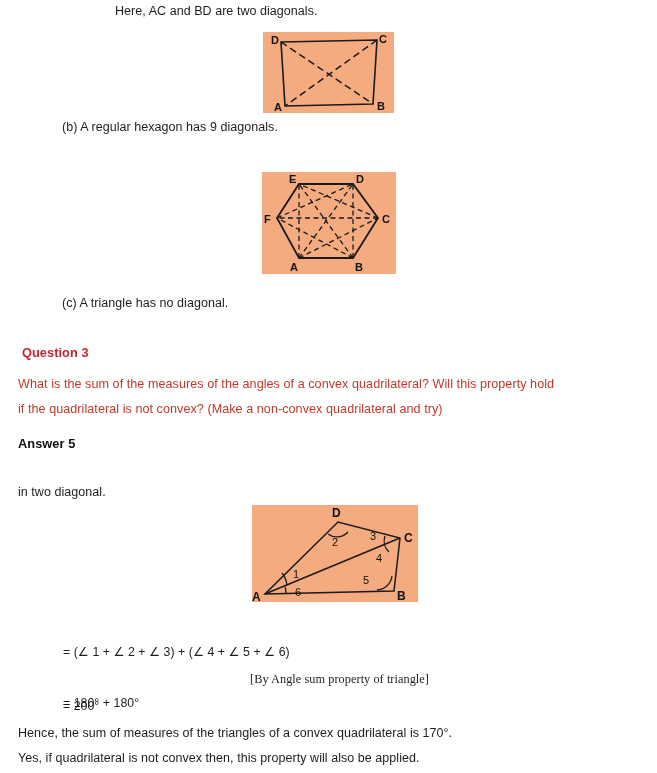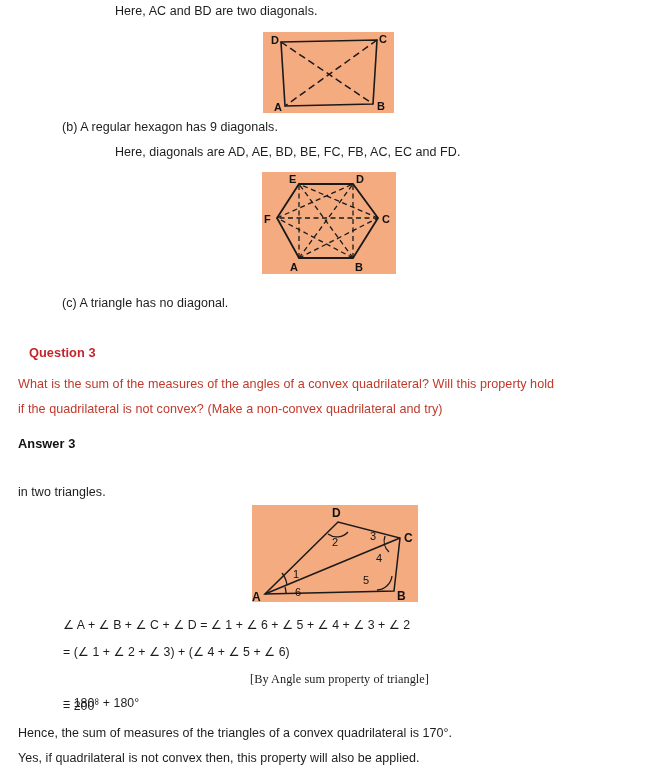--- a/index.html
+++ b/index.html
@@ -63,21 +63,20 @@
       <line x1="18" y1="10" x2="110" y2="72" stroke="#1a1a1a" stroke-width="1.5" stroke-dasharray="7,4"></line>
       <line x1="114" y1="8" x2="22" y2="74" stroke="#1a1a1a" stroke-width="1.5" stroke-dasharray="7,4"></line>
       <text x="8" y="12" font-family="Liberation Sans, sans-serif" font-size="11" font-weight="bold" fill="#111">D</text>
       <text x="116" y="11" font-family="Liberation Sans, sans-serif" font-size="11" font-weight="bold" fill="#111">C</text>
       <text x="11" y="79" font-family="Liberation Sans, sans-serif" font-size="11" font-weight="bold" fill="#111">A</text>
       <text x="114" y="78" font-family="Liberation Sans, sans-serif" font-size="11" font-weight="bold" fill="#111">B</text>
     </svg>
   </div>
 
   <div class="txt body-text" style="left:62px; top:120px;">(b) A regular hexagon has 9 diagonals.</div>
-  <div class="txt body-text" style="left:115px; top:145px;">Here, diagonals are AD, AE, BD, BE, FC, FB, AC, EC and FD.</div>
 
   <div class="fig" style="left:262px; top:172px; width:134px; height:102px;">
     <svg width="134" height="102" viewBox="0 0 134 102">
 
       <polygon points="37,86 91,86 116,46 91,12 37,12 15,46" fill="none" stroke="#1a1a1a" stroke-width="1.8"></polygon>
       <g stroke="#1a1a1a" stroke-width="1.3" stroke-dasharray="5,3.5" fill="none">
         <line x1="37" y1="86" x2="91" y2="12"></line>
         <line x1="37" y1="86" x2="37" y2="12"></line>
         <line x1="37" y1="86" x2="116" y2="46"></line>
         <line x1="91" y1="86" x2="91" y2="12"></line>
@@ -91,26 +90,26 @@
       <text x="93" y="99" font-family="Liberation Sans, sans-serif" font-size="11" font-weight="bold" fill="#111">B</text>
       <text x="120" y="51" font-family="Liberation Sans, sans-serif" font-size="11" font-weight="bold" fill="#111">C</text>
       <text x="94" y="11" font-family="Liberation Sans, sans-serif" font-size="11" font-weight="bold" fill="#111">D</text>
       <text x="27" y="11" font-family="Liberation Sans, sans-serif" font-size="11" font-weight="bold" fill="#111">E</text>
       <text x="2" y="51" font-family="Liberation Sans, sans-serif" font-size="11" font-weight="bold" fill="#111">F</text>
     </svg>
   </div>
 
   <div class="txt body-text" style="left:62px; top:288px;margin-top:8px;">(c) A triangle has no diagonal.</div>
 
-  <div class="txt q-head" style="left:29px; top:345px;">Question 3</div>
+  <div class="txt q-head" style="left:22px; top:345px;">Question 3</div>
   <div class="txt q-body" style="left:18px; top:402px;">if the quadrilateral is not convex? (Make a non-convex quadrilateral and try)</div>
   <div class="txt q-body" style="left:18px; top:377px;">What is the sum of the measures of the angles of a convex quadrilateral? Will this property hold</div>
 
-  <div class="txt a-head" style="left:18px; top:436px;">Answer 3</div>
-  <div class="txt body-text" style="left:18px; top:485px;">in two triangles.</div>
+  <div class="txt a-head" style="left:18px; top:436px;">Answer 5</div>
+  <div class="txt body-text" style="left:18px; top:485px;">in two diagonal.</div>
 
   <div class="fig" style="left:252px; top:505px; width:166px; height:97px;">
     <svg width="166" height="97" viewBox="0 0 166 97">
 
       <polygon points="13,89 142,86 148,33 86,17" fill="none" stroke="#1a1a1a" stroke-width="1.5"></polygon>
       <line x1="13" y1="89" x2="148" y2="33" stroke="#1a1a1a" stroke-width="1.5"></line>
 
       <g fill="none" stroke="#1a1a1a" stroke-width="1.3">
         <path d="M 35,80 A 24,24 0 0 0 30,68"></path>
         <path d="M 34,88 A 22,22 0 0 0 33,82"></path>
@@ -124,21 +123,20 @@
       <text x="80" y="12" font-family="Liberation Sans, sans-serif" font-size="12" font-weight="bold" fill="#111">D</text>
       <text x="41" y="73" font-family="Liberation Sans, sans-serif" font-size="11" fill="#111">1</text>
       <text x="80" y="41" font-family="Liberation Sans, sans-serif" font-size="11" fill="#111">2</text>
       <text x="118" y="35" font-family="Liberation Sans, sans-serif" font-size="11" fill="#111">3</text>
       <text x="124" y="57" font-family="Liberation Sans, sans-serif" font-size="11" fill="#111">4</text>
       <text x="111" y="79" font-family="Liberation Sans, sans-serif" font-size="11" fill="#111">5</text>
       <text x="43" y="91" font-family="Liberation Sans, sans-serif" font-size="11" fill="#111">6</text>
     </svg>
   </div>
 
-  <div class="txt body-text eq" style="left:63px; top:618px;">∠ A + ∠ B + ∠ C + ∠ D = ∠ 1 + ∠ 6 + ∠ 5 + ∠ 4 + ∠ 3 + ∠ 2</div>
   <div class="txt body-text eq" style="left:63px; top:645px;">= (∠ 1 + ∠ 2 + ∠ 3) + (∠ 4 + ∠ 5 + ∠ 6)</div>
   <div class="txt body-text eq" style="left:63px; top:672px;margin-top:24px;">= 180° + 180°</div>
   <div class="txt body-text eq" style="left:250px; top:672px;font-family:Liberation Serif, serif;">[By Angle sum property of triangle]</div>
   <div class="txt body-text eq" style="left:63px; top:699px;">= 200°</div>
 
   <div class="txt body-text" style="left:18px; top:726px;">Hence, the sum of measures of the triangles of a convex quadrilateral is 170°.</div>
   <div class="txt body-text" style="left:18px; top:751px;">Yes, if quadrilateral is not convex then, this property will also be applied.</div>
 
 </div>
 

